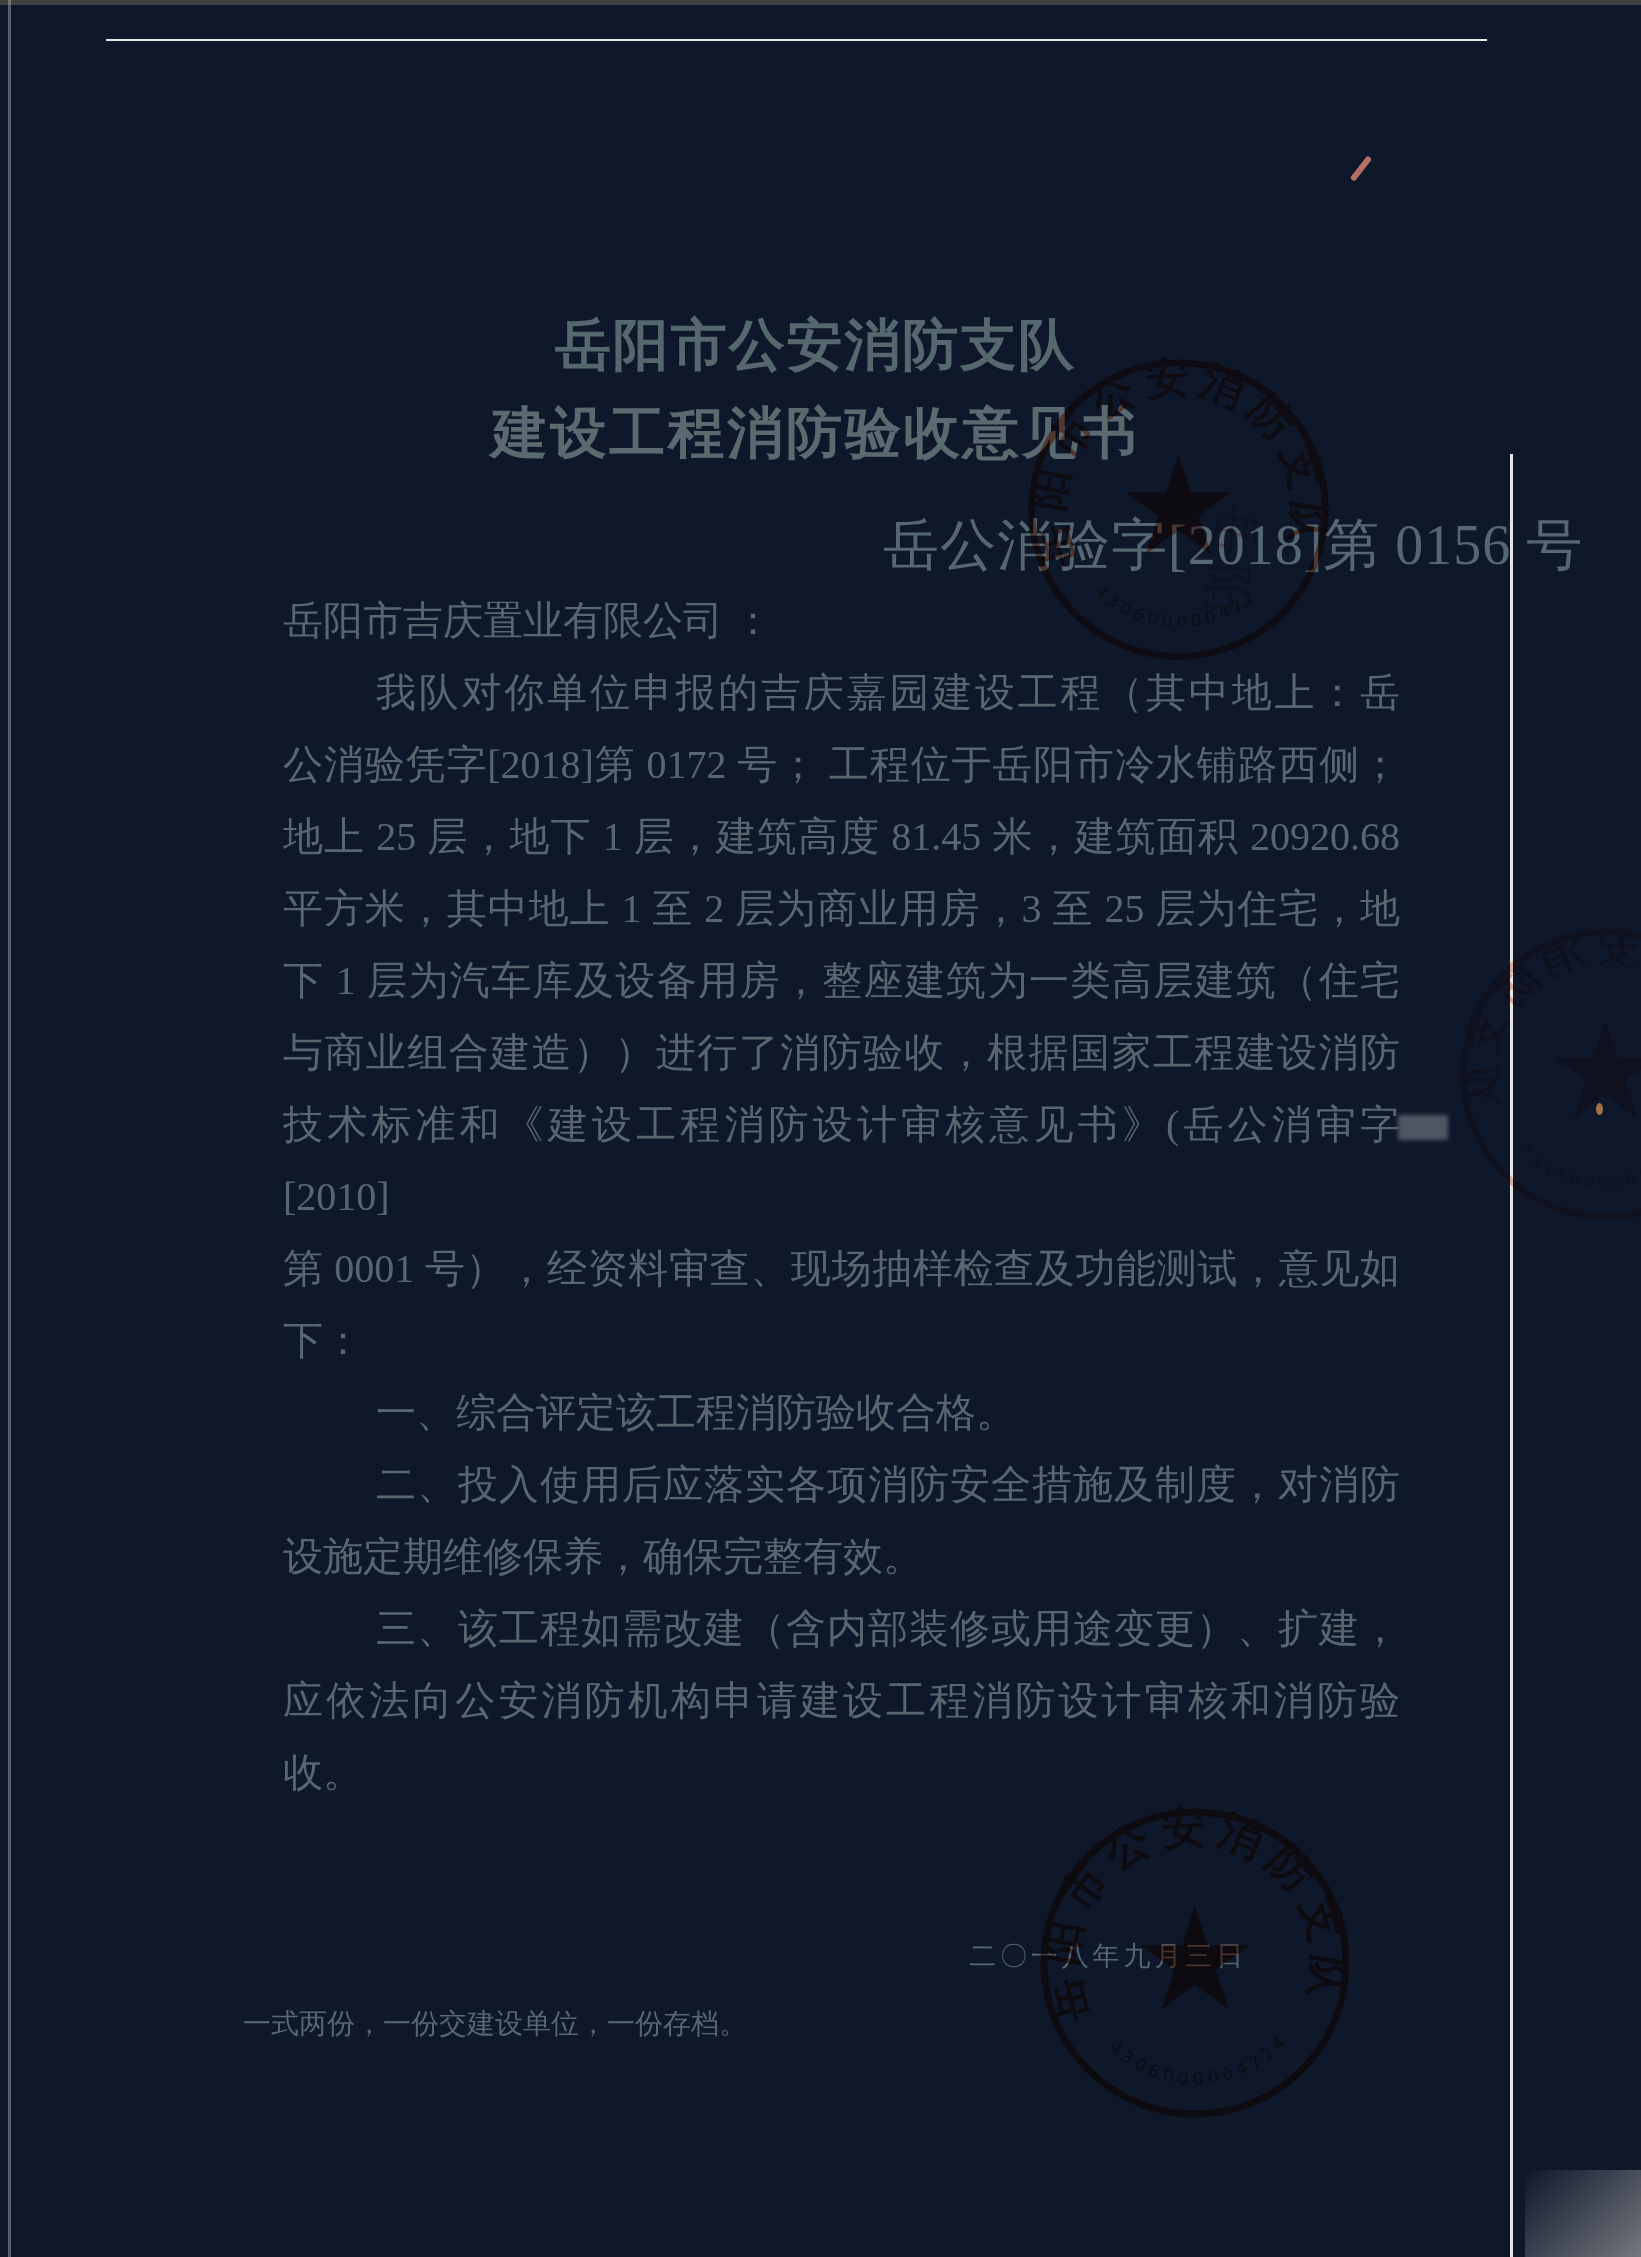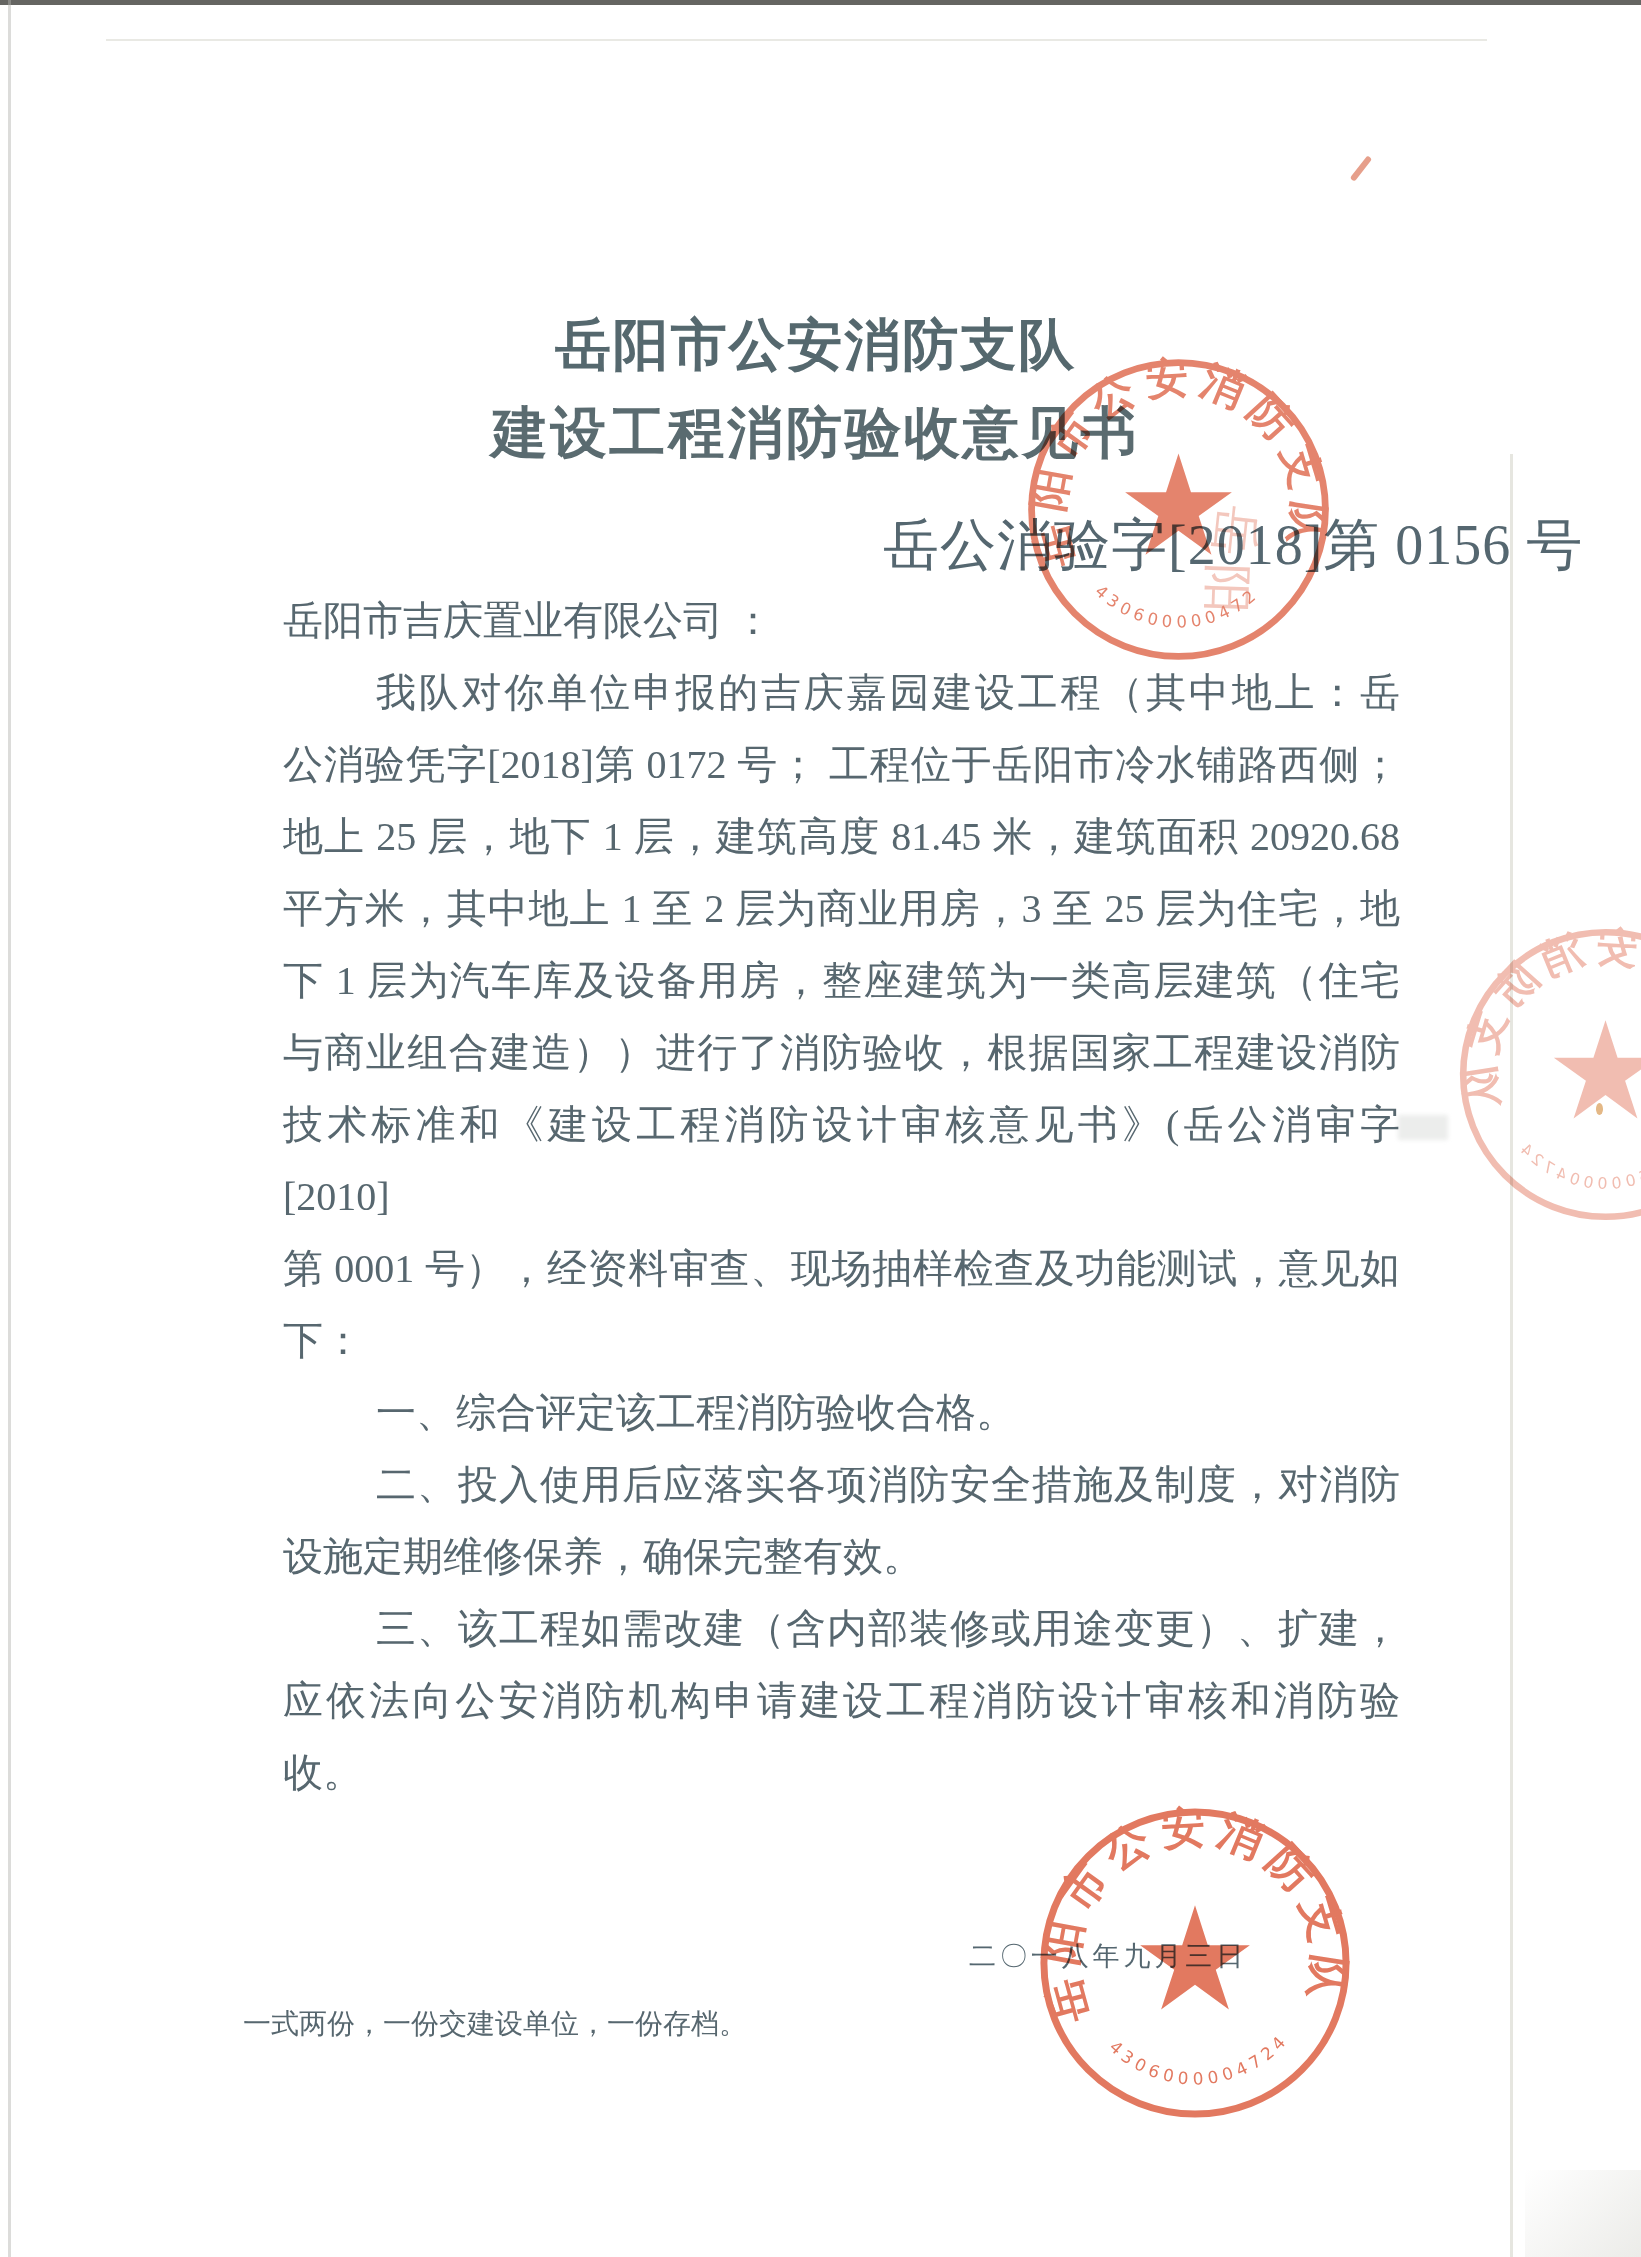--- a/index.html
+++ b/index.html
@@ -1,18 +1,18 @@
 <!DOCTYPE html>
 <html><head>
 <meta charset="utf-8">
 <style>
   html,body{margin:0;padding:0;background:#e8e8e4;}
   .page{
     position:relative;width:1641px;height:2257px;margin:0 auto;
-    background:#ffffff;overflow:hidden;
+    background:#0f172a;overflow:hidden;
     font-family:"Liberation Serif","DejaVu Serif",serif;
     color:#57676f;
   }
   
   .scan-edge-top{position:absolute;left:0;top:0;width:100%;height:4.8px;background:#4a4a46;opacity:.85;}
   .scan-edge-left{position:absolute;left:7.7px;top:0;width:2.9px;height:100%;background:#b2b2ac;opacity:.45;}
   .scan-crease-h{position:absolute;left:106px;top:39px;width:1381px;height:1.9px;background:#e9e9e4;}
   .scan-crease-v{position:absolute;left:1510px;top:454px;width:2.9px;height:1804px;background:#e6e6e0;}
   .red-speck{position:absolute;left:1358px;top:154px;width:5.8px;height:29px;background:#e0876e;border-radius:3.9px;transform:rotate(38deg);opacity:.8;}
   .orange-speck{position:absolute;left:1596px;top:1103px;width:6.8px;height:11.6px;background:#d89a52;border-radius:50%;opacity:.7;}

